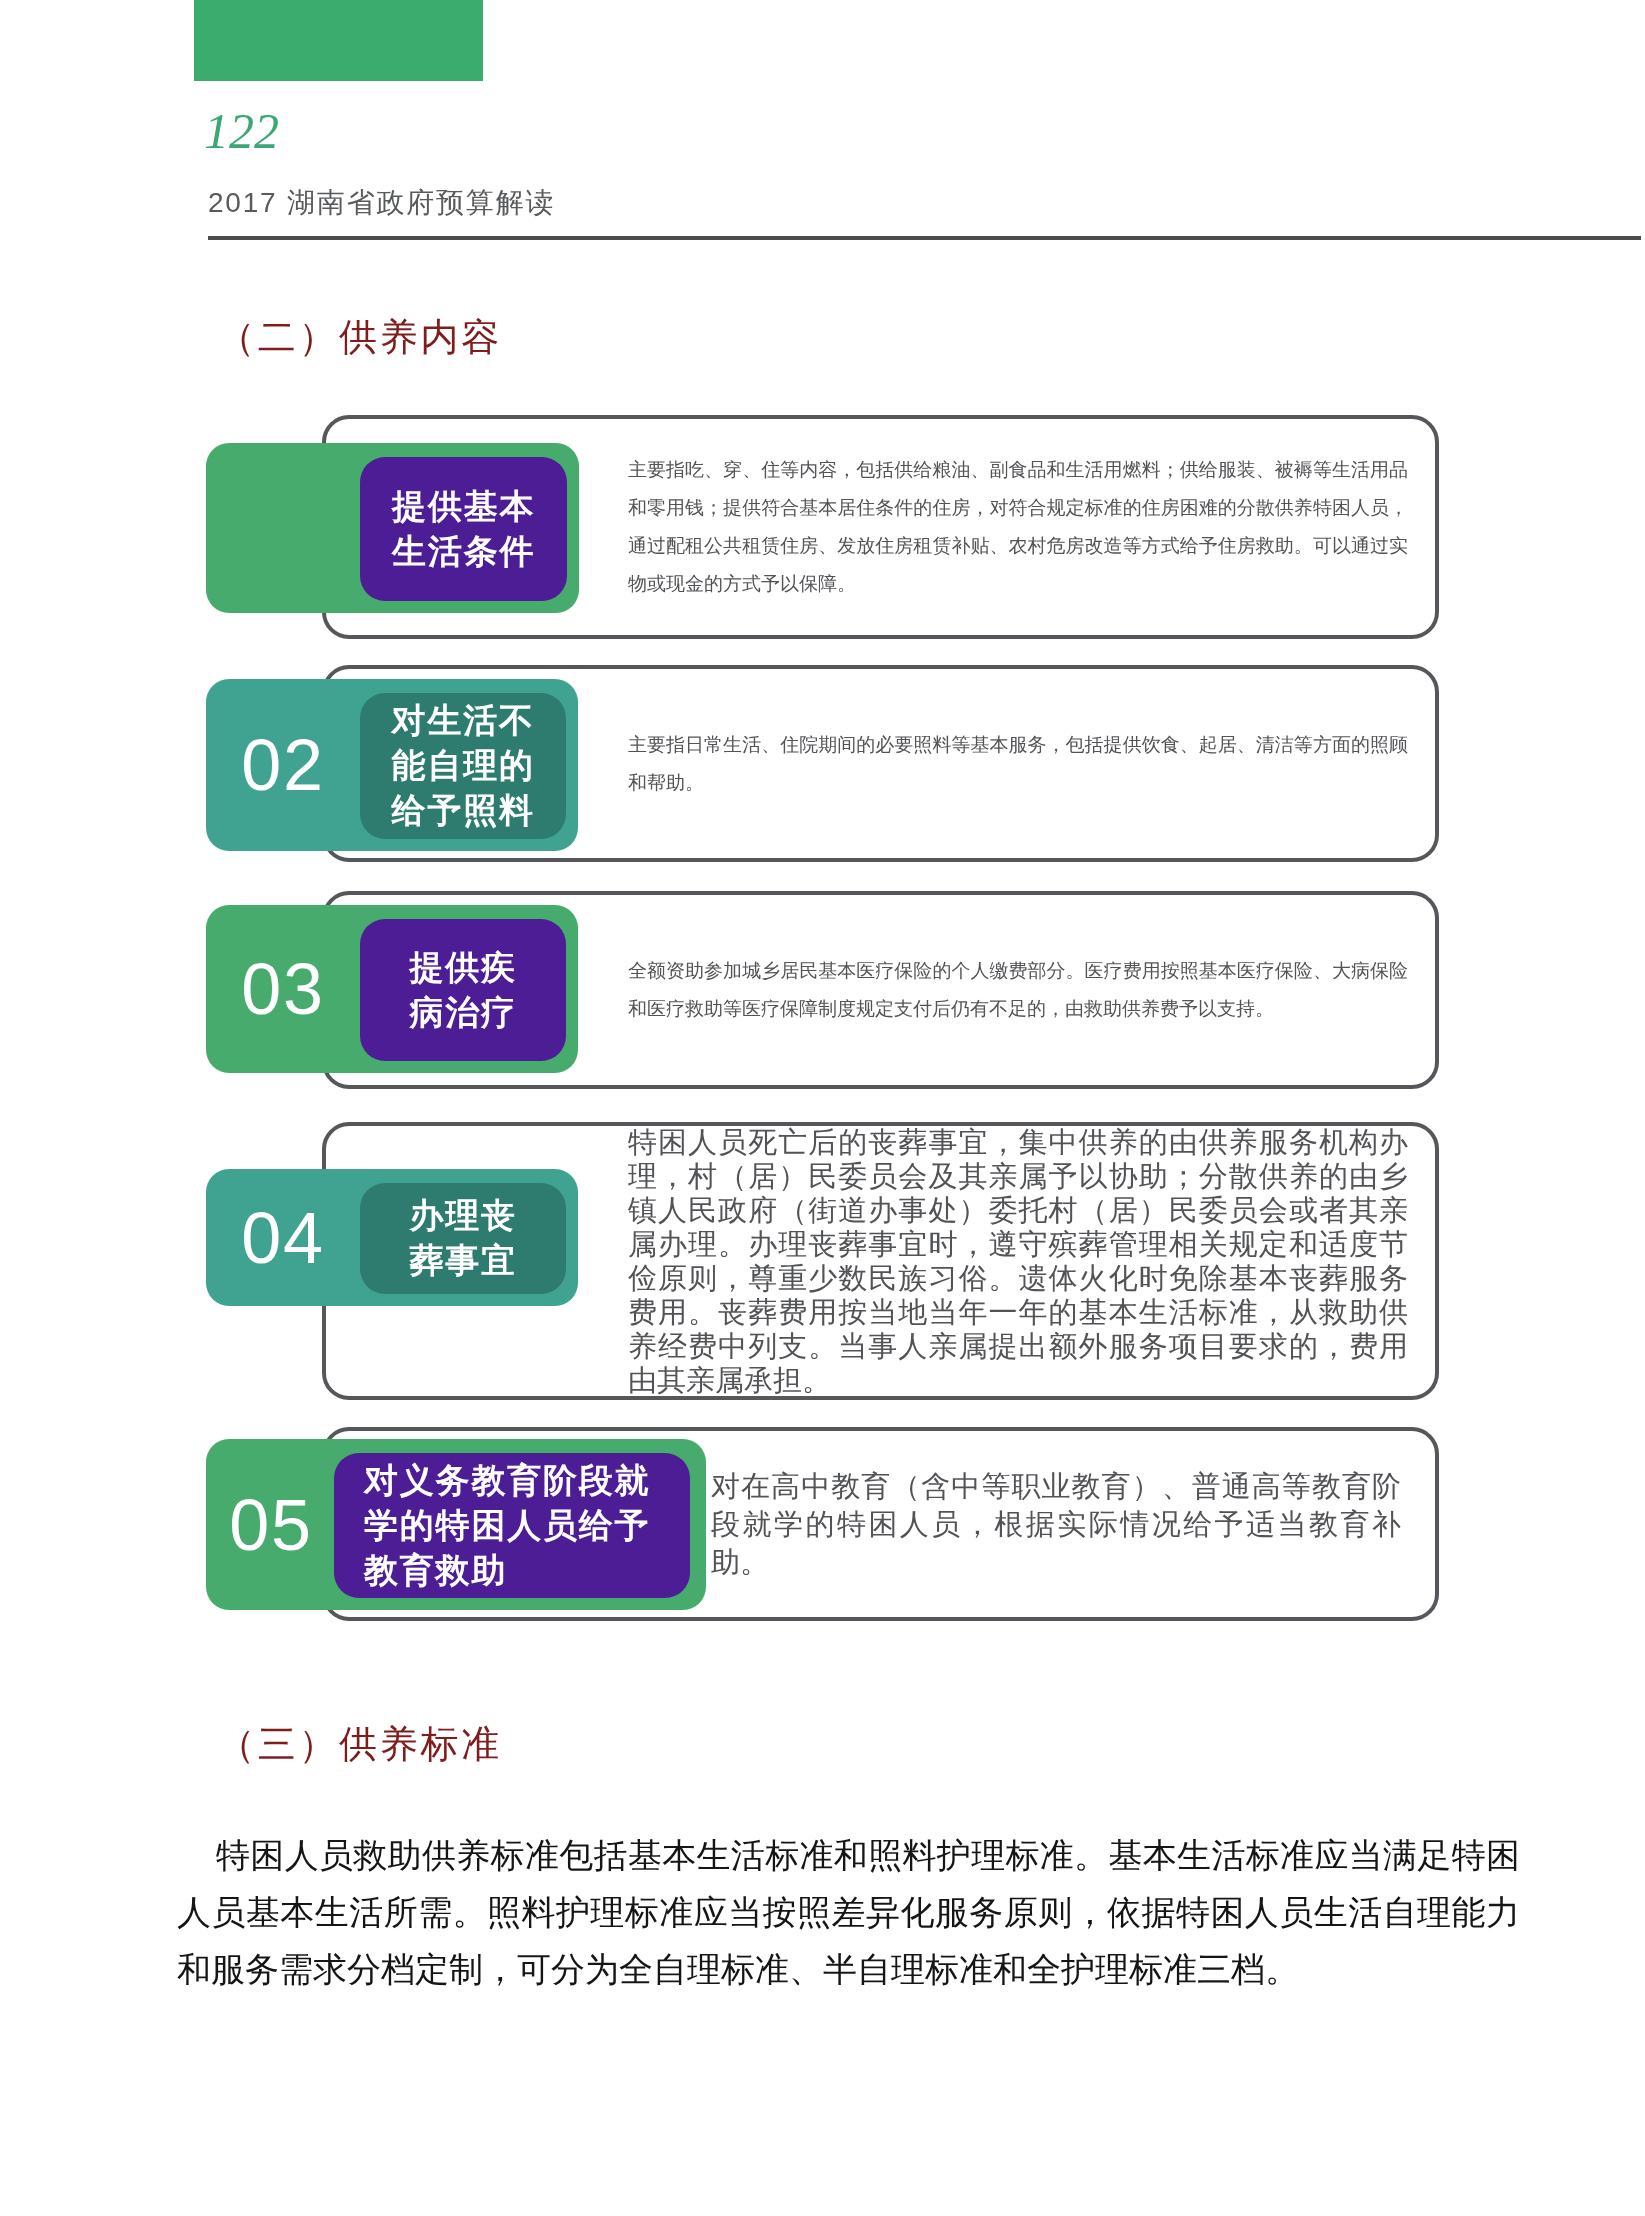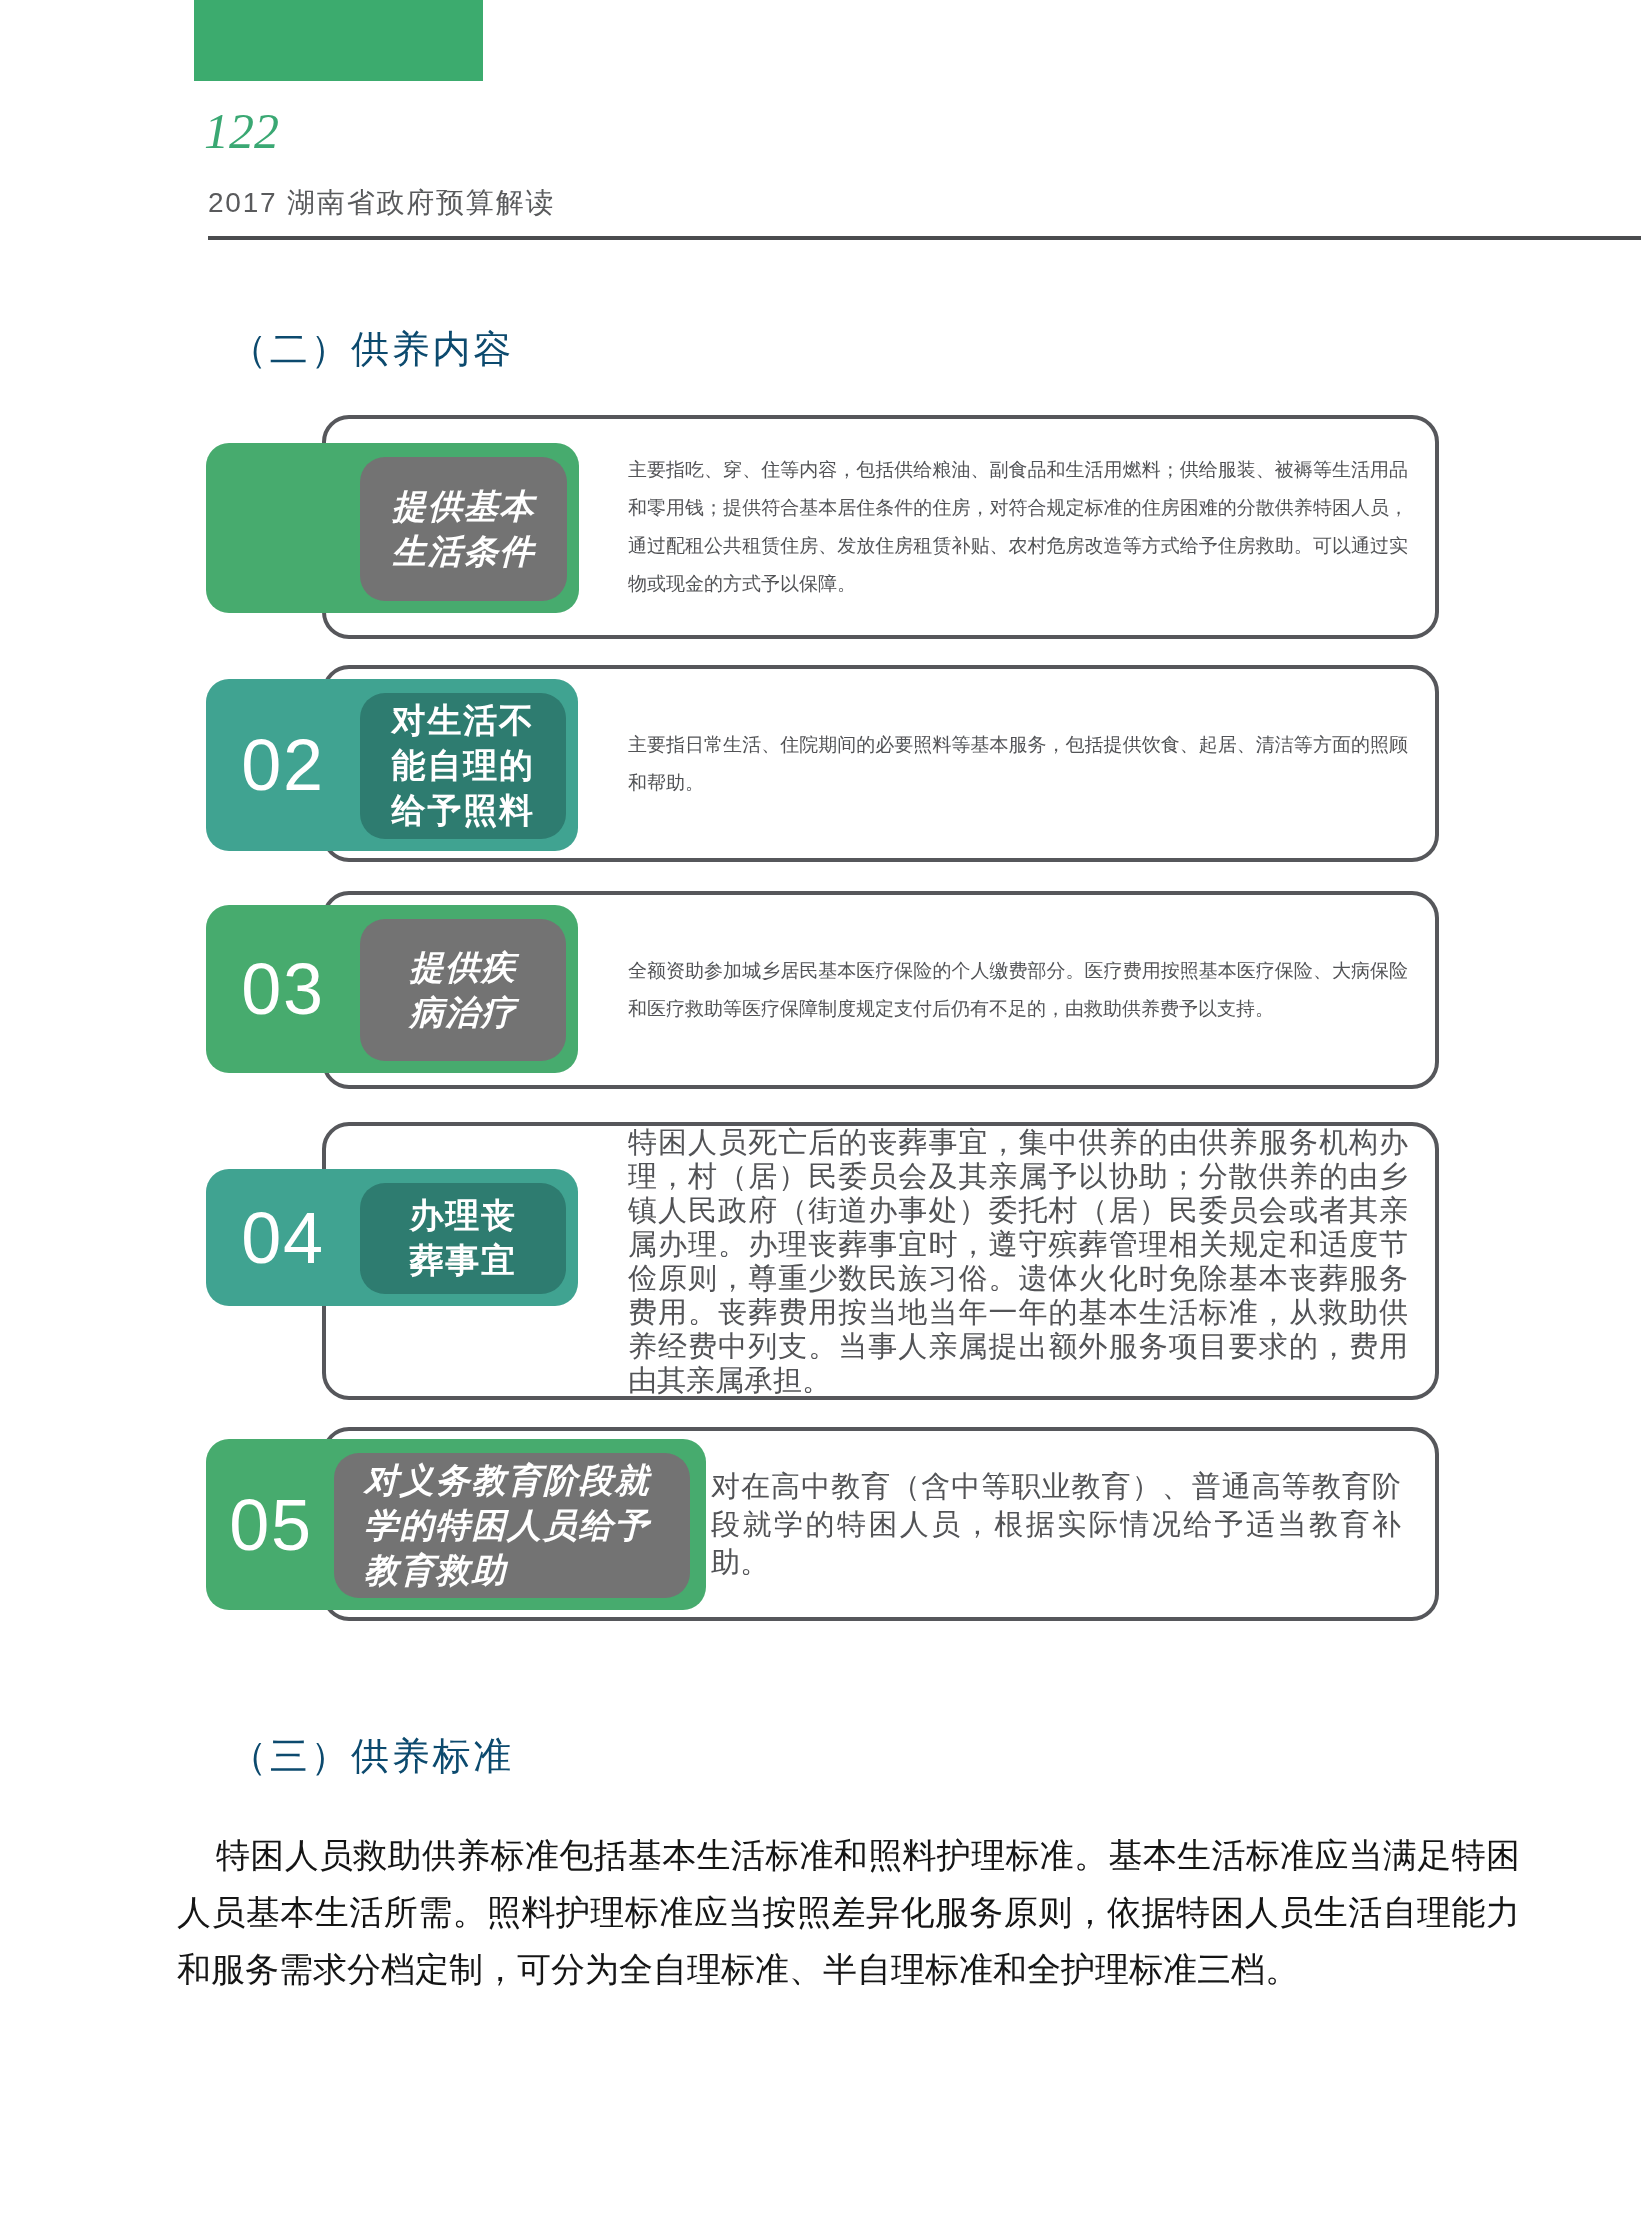--- a/index.html
+++ b/index.html
@@ -24,22 +24,22 @@
     position:absolute;left:208px;top:186px;
     font-size:28px;color:#595a5c;letter-spacing:1.8px;line-height:1.2;
   }
   .header-rule{
     position:absolute;left:208px;top:236px;width:1433px;height:3.6px;
     background:#4b4c4e;
   }
   
   .sec-title{
     position:absolute;left:213px;
-    font-size:38px;color:#0c4a6e;letter-spacing:2.7px;line-height:1.2;
-    font-weight:normal;margin:16px;
+    font-size:38px;color:#7f1d1d;letter-spacing:2.7px;line-height:1.2;
+    font-weight:normal;margin:4px;
   }
   .sec2-title{top:311px;}
   .sec3-title{top:1718px;}
   
   .item-box{
     position:absolute;left:322px;width:1117px;
     box-sizing:border-box;
     background:#ffffff;
     border:4.5px solid #56575b;border-radius:27px;
     display:flex;align-items:center;
@@ -77,21 +77,21 @@
   }
   .b5 .num{width:130px;}
   .label{
     position:absolute;left:154px;right:11.6px;top:14.3px;bottom:12.5px;
     border-radius:25px;
     display:flex;align-items:center;justify-content:center;
     color:#ffffff;font-weight:bold;
     font-size:34px;line-height:45px;
     white-space:pre-line;text-align:center;letter-spacing:1.8px;
   }
-  .badge.green .label{background:#737373;font-style:italic;}
+  .badge.green .label{background:#4c1d95;}
   .badge.teal .label{background:#2e7c70;}
   .b5 .label{left:128px;right:16px;justify-content:flex-start;text-align:left;padding-left:30px;}
   
   .body-paragraph{
     position:absolute;left:173px;top:1823px;width:1343px;
     margin:4px;
     font-family:"Liberation Serif",serif;
     font-size:34px;line-height:57px;color:#151515;
     text-align:justify;text-indent:39px;
   }

